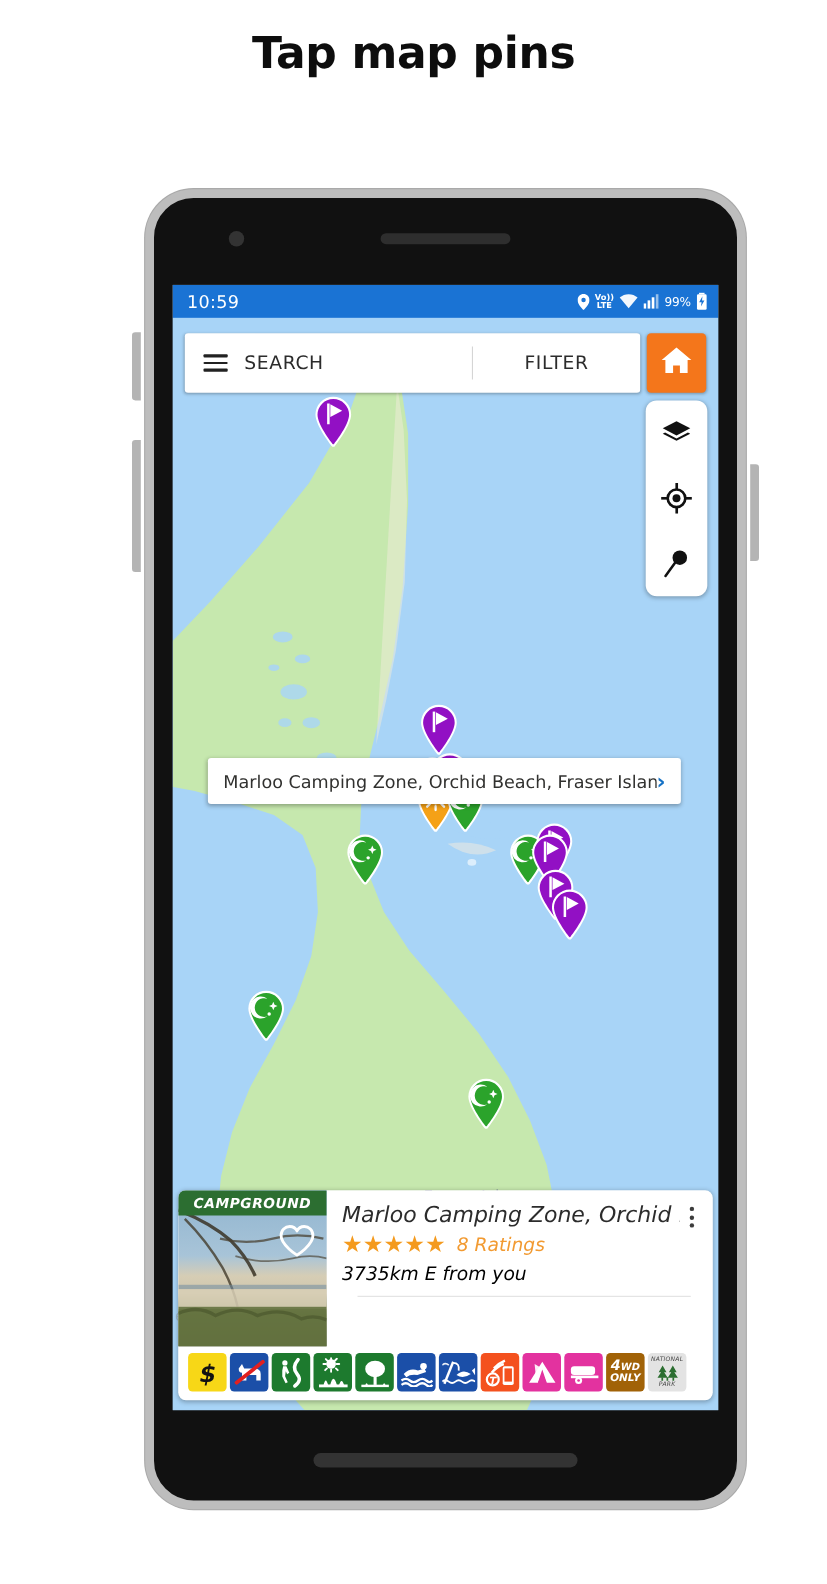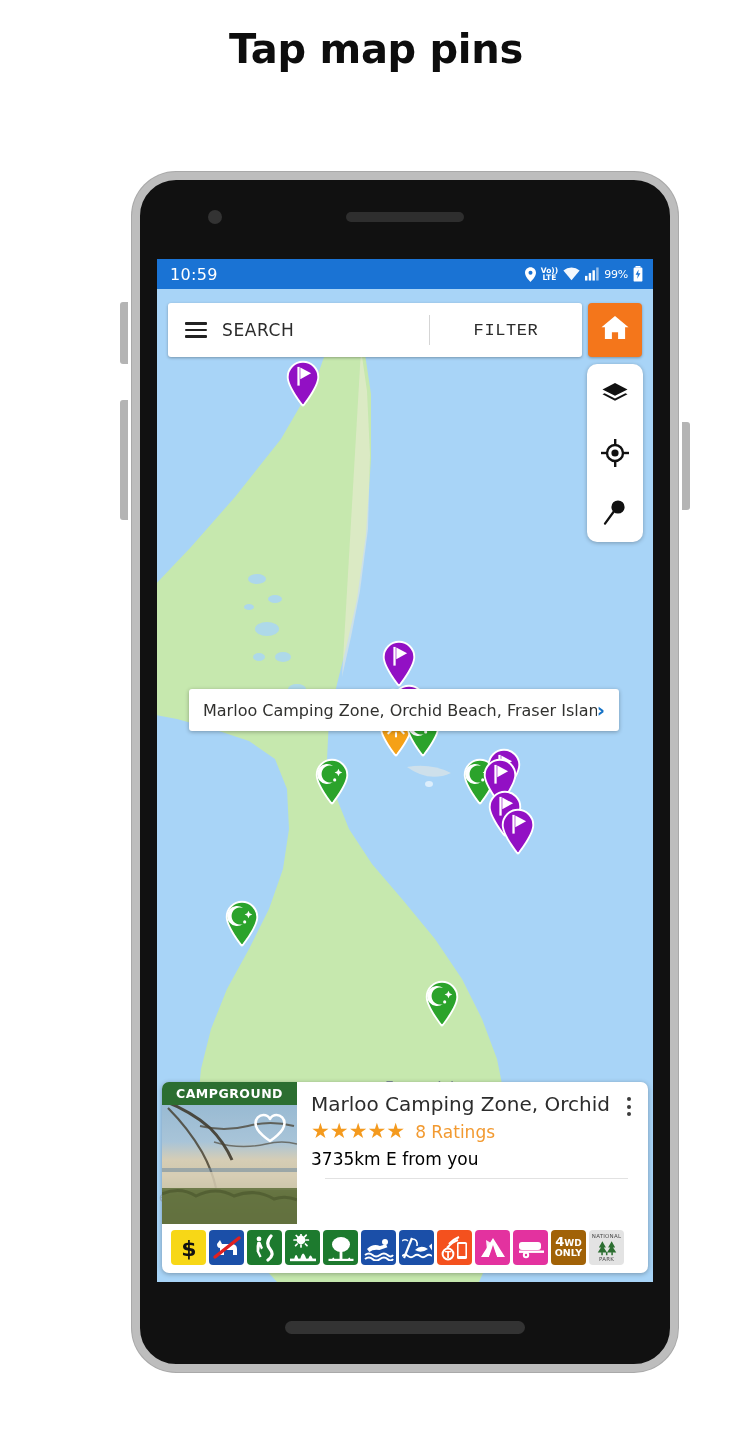--- a/index.html
+++ b/index.html
@@ -168,21 +168,20 @@
     letter-spacing: 0.6px;
     padding-left: 4px;
   }
   .vdiv { width: 1px; height: 30px; background: #d5d5d5; }
   .filter-label {
     width: 152px;
     text-align: center;
     font-size: 17px;
     color: #2c2c2c;
     letter-spacing: 0.6px;
-    font-family: Liberation Mono, monospace;
   }
   .home-btn {
     width: 54px; height: 54px;
     background: #f4761b;
     border-radius: 4px;
     display: flex; align-items: center; justify-content: center;
     box-shadow: 0 1px 3px rgba(0,0,0,.30);
   }
 
   
@@ -228,20 +227,21 @@
   
   .card {
     position: absolute;
     left: 5px; bottom: 9px;
     width: 486px;
     background: #fff;
     border-radius: 7px;
     box-shadow: 0 1px 5px rgba(0,0,0,.30);
     overflow: hidden;
     z-index: 35;
+    font-style: italic;
   }
   .card-top { display: flex; }
   .thumb {
     position: relative;
     width: 135px; height: 142px;
     flex: 0 0 135px;
     overflow: hidden;
     background: linear-gradient(to bottom,#8fb4cf 0%,#a8c4d8 42%,#d6cdb5 55%,#cfc7ad 66%,#6f7d4b 80%,#55623a 100%);
   }
   .thumb-badge {

